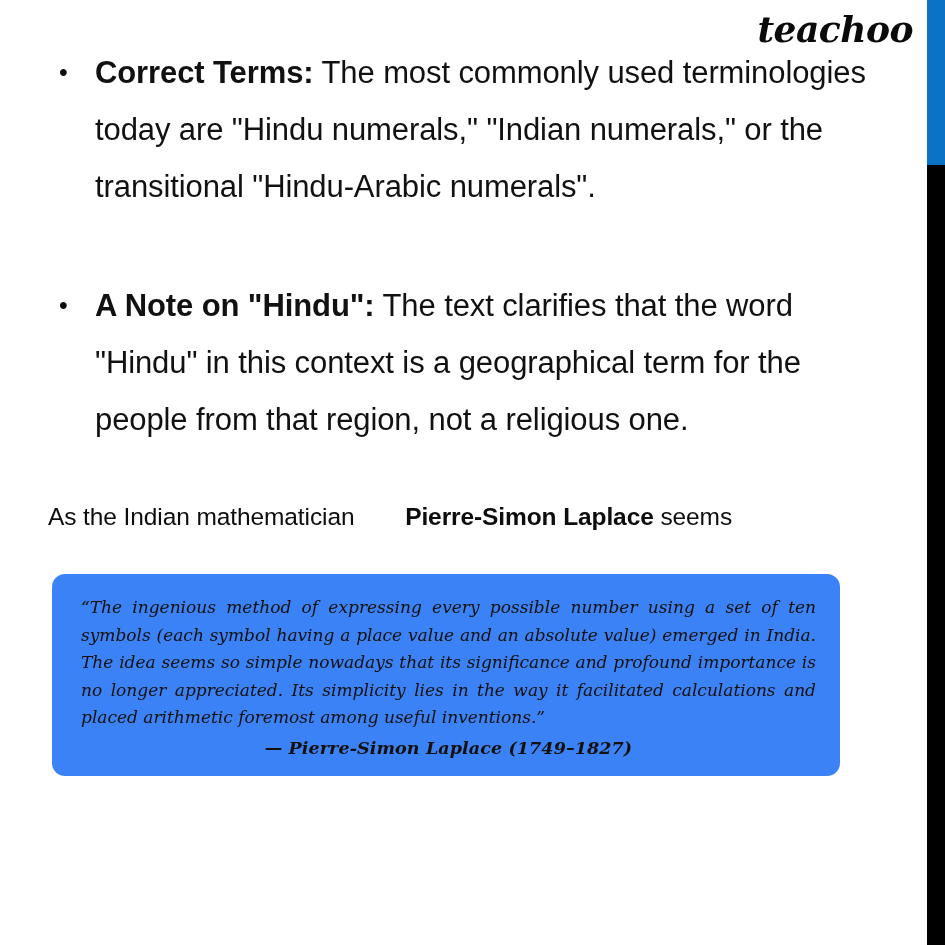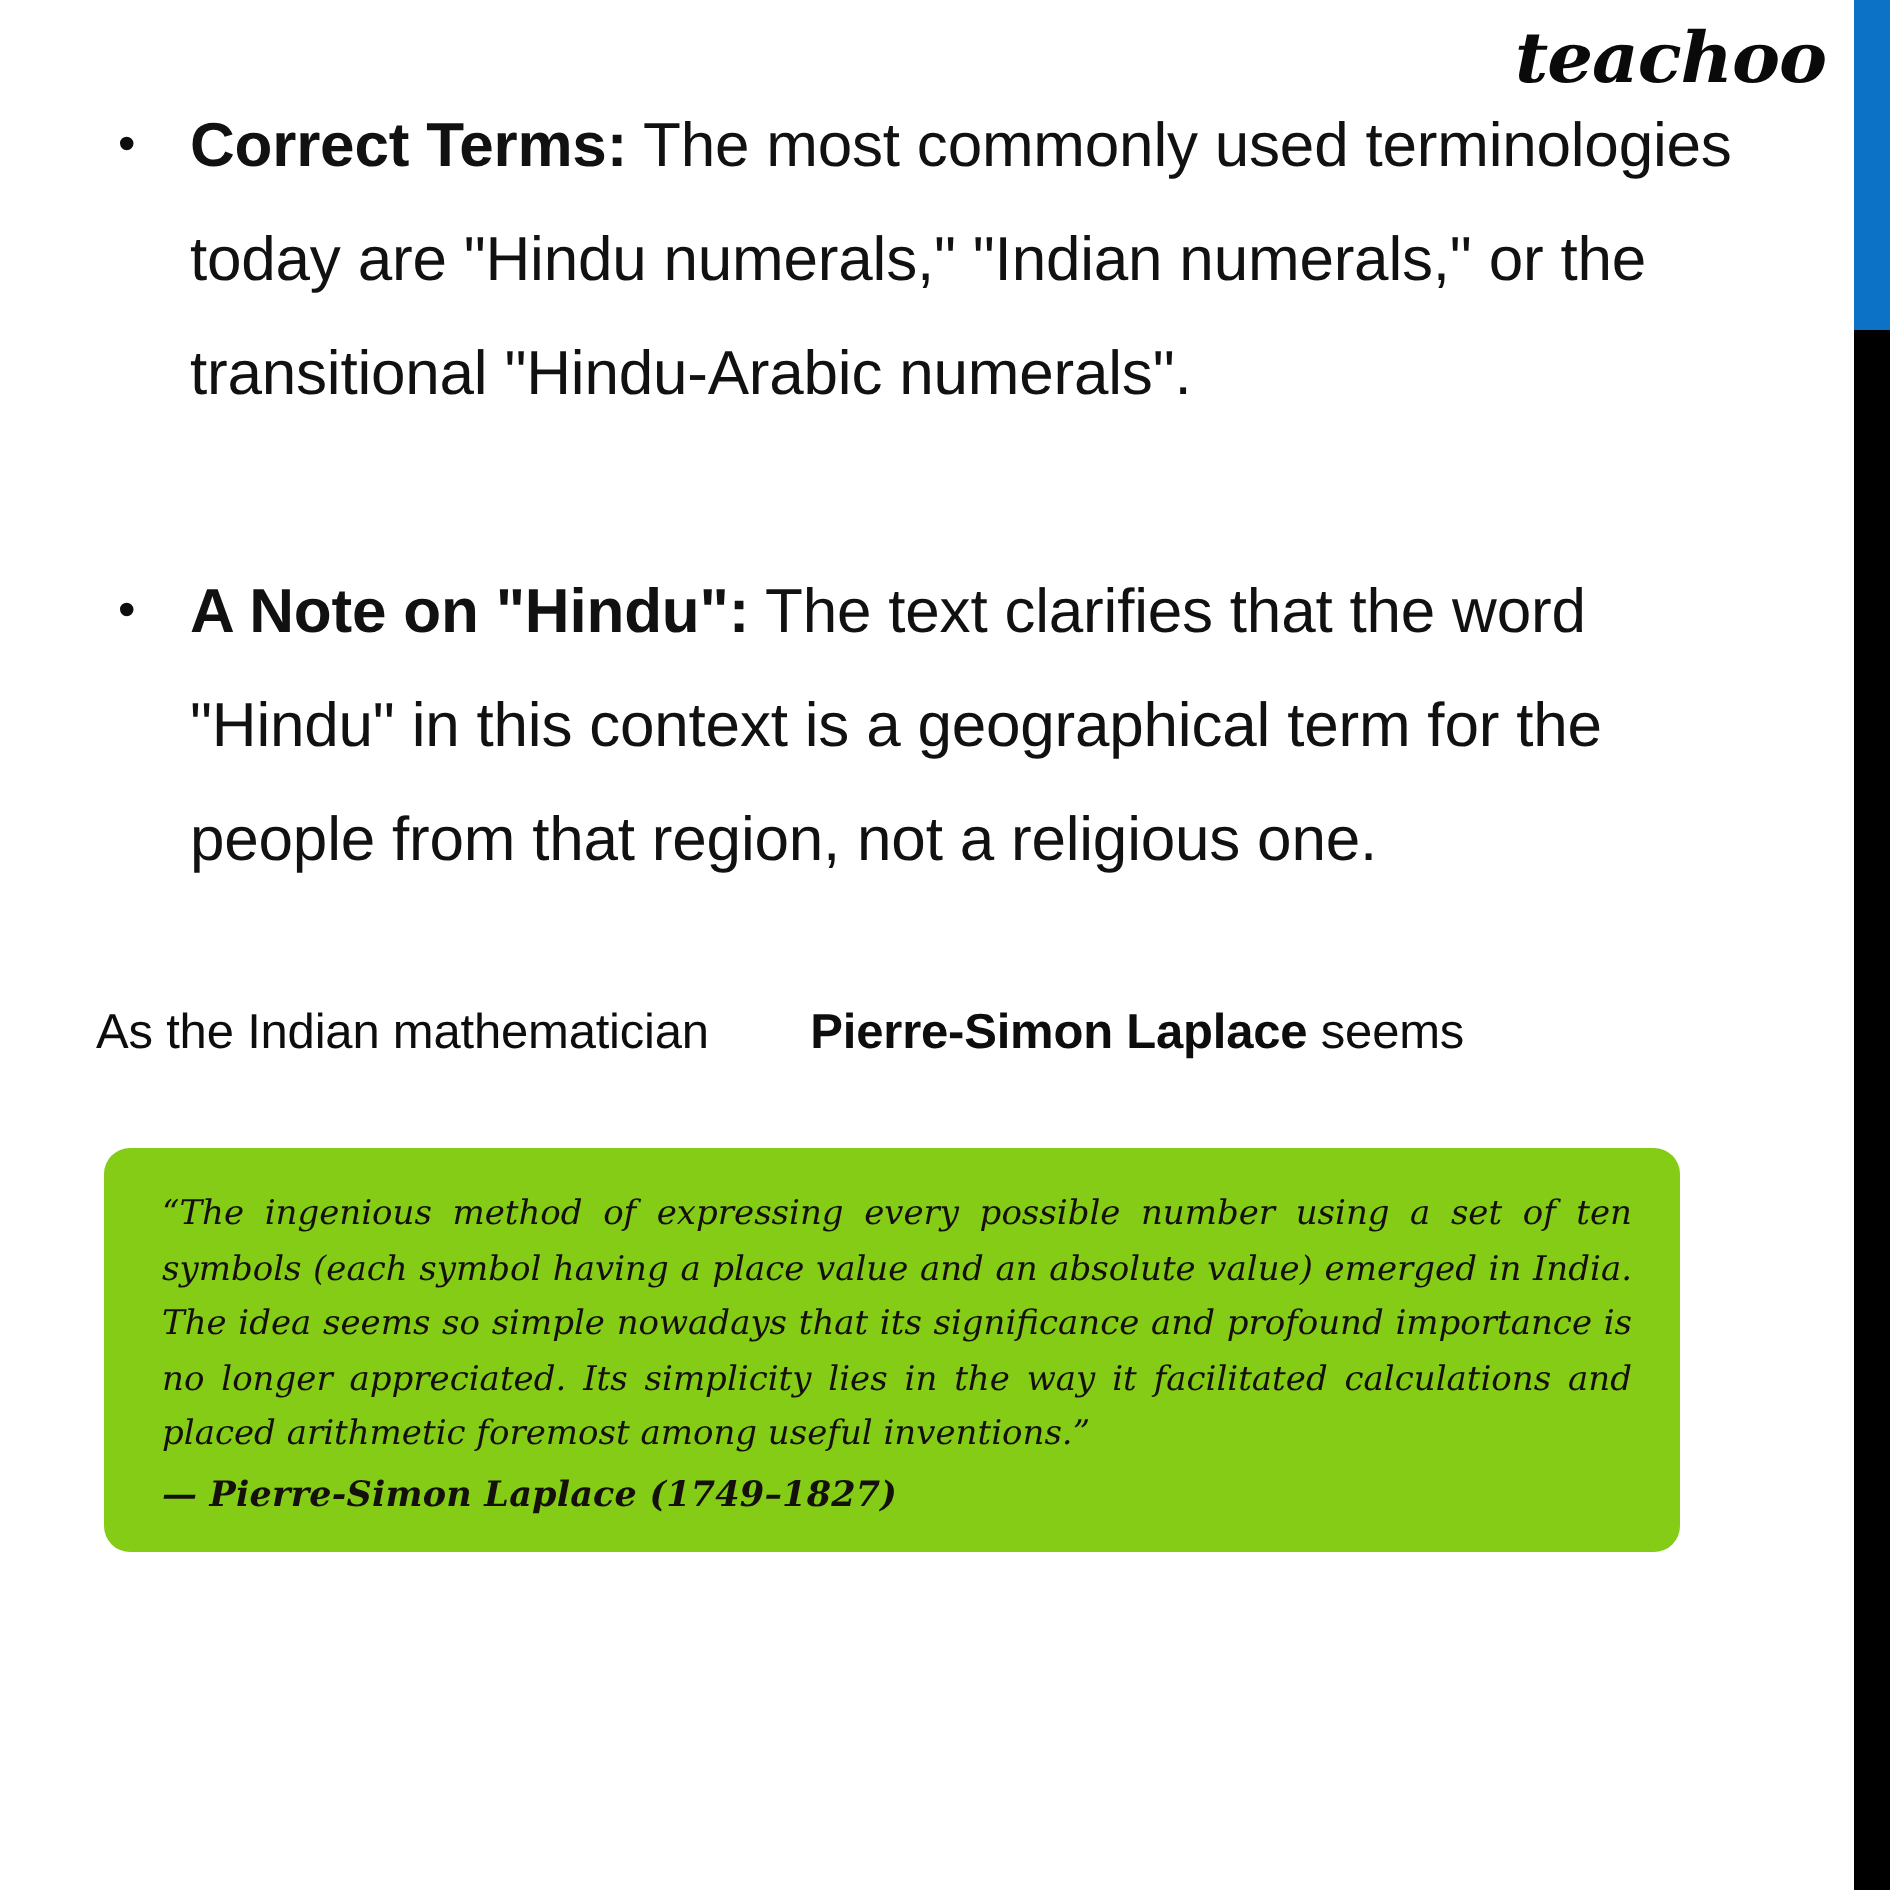--- a/index.html
+++ b/index.html
@@ -111,21 +111,21 @@
   }
   #quote-body {
     font-style: italic;
     font-size: 17px;
     line-height: 27.5px;
     text-align: justify;
     color: #15100c;
   }
   #quote-attribution {
     margin-top: 6px;
-    text-align: left;
+    text-align: center;
     font-style: italic;
     font-weight: bold;
     font-size: 17.5px;
     color: #15100c;
     letter-spacing: 0.1px;
   }
 </style>
 </head>
 <body>
 
@@ -136,21 +136,21 @@
     <span class="bullet-text"><b>Correct Terms:</b><span> The most commonly used terminologies today are "Hindu numerals," "Indian numerals," or the transitional "Hindu-Arabic numerals".</span></span>
   </div>
 
   <div class="bullet-block">
     <span class="bullet-marker">•</span>
     <span class="bullet-text"><b>A Note on "Hindu":</b><span> The text clarifies that the word "Hindu" in this context is a geographical term for the people from that region, not a religious one.</span></span>
   </div>
 
   <div id="lead-line"><span>As the Indian mathematician </span><b>Pierre-Simon Laplace</b><span> seems</span></div>
 
-  <div id="quote-card" style="background: #84cc16; padding-left: 29px;">
+  <div id="quote-card" style="background: #3b82f6; padding-left: 29px;">
     <div id="quote-body">“The ingenious method of expressing every possible number using a set of ten symbols (each symbol having a place value and an absolute value) emerged in India. The idea seems so simple nowadays that its significance and profound importance is no longer appreciated. Its simplicity lies in the way it facilitated calculations and placed arithmetic foremost among useful inventions.”</div>
     <div id="quote-attribution">— Pierre-Simon Laplace (1749–1827)</div>
   </div>
 
 </div>
 
 <div id="brand-logo">teachoo</div>
 
 <div id="edge-bars">
   <div id="edge-bar-blue" style="background: rgb(12, 114, 198);"></div>

